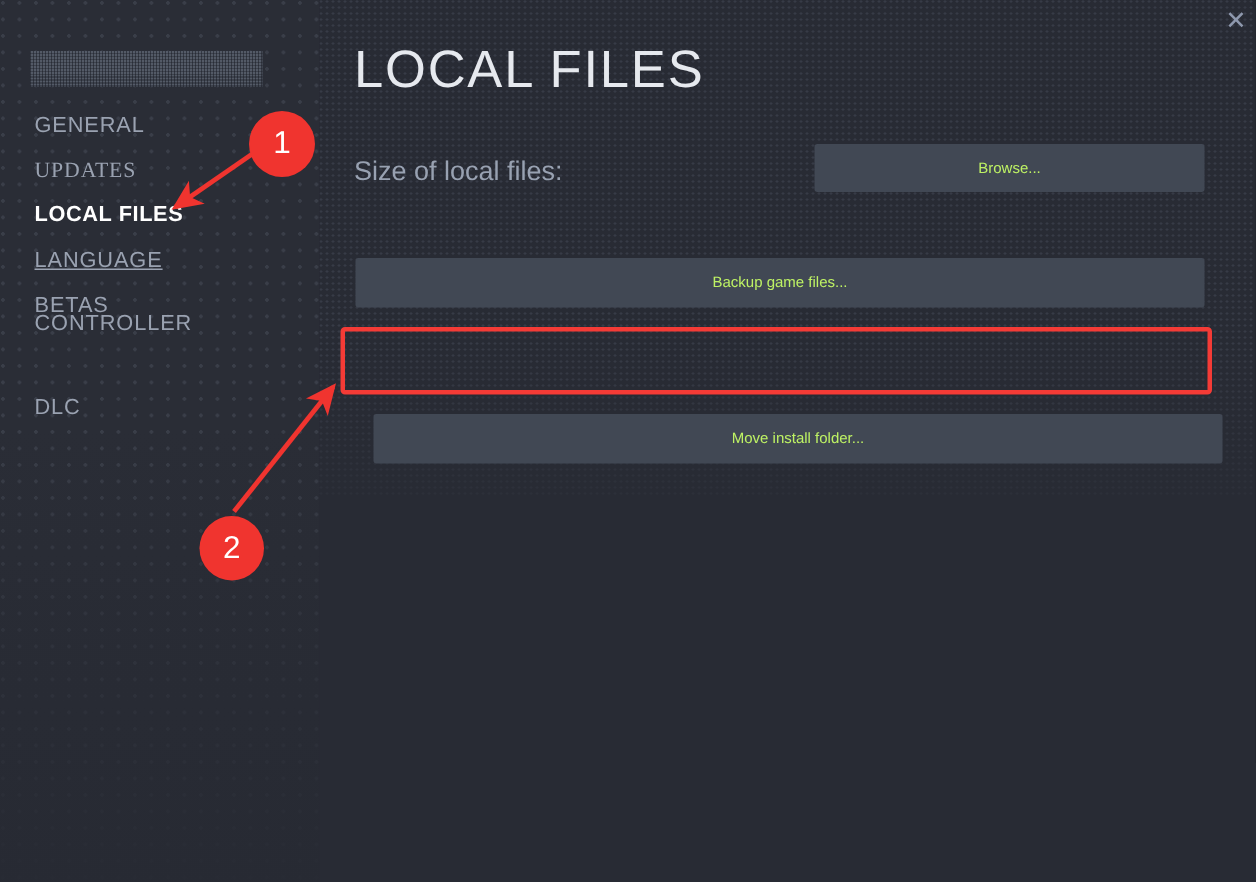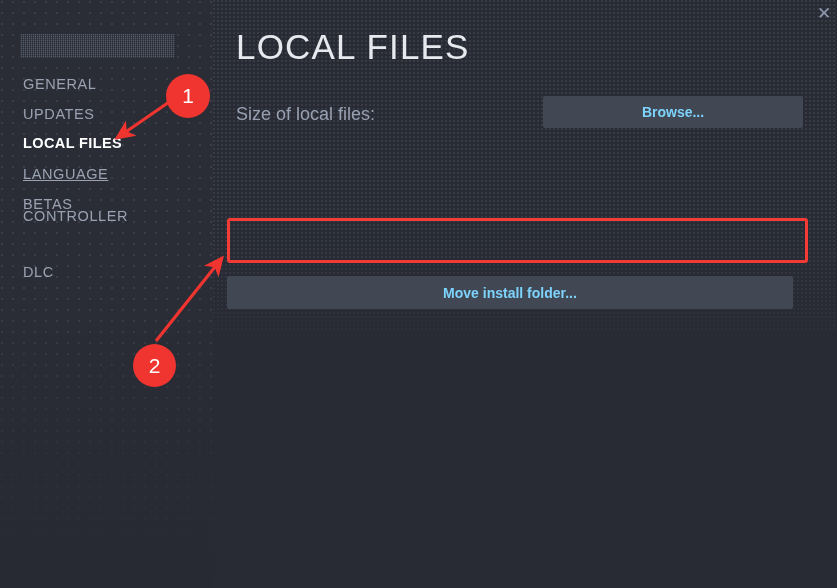--- a/index.html
+++ b/index.html
@@ -118,34 +118,33 @@
     font-size: 14px;
     color: #c7cdd8;
     white-space: nowrap;
   }
 
   .btn {
     position: absolute;
     background: #414854;
     border: none;
     border-radius: 2px;
-    color: #7dd3fc;
+    color: #bef264;
     font-family: "Liberation Sans", sans-serif;
-    font-size: 14px;
+    font-size: 10px;
     display: flex;
     align-items: center;
     justify-content: center;
     cursor: pointer;
     padding: 0;
-    font-weight: bold;
   }
   #btn-browse { left: 543px; top: 96px; width: 260px; height: 32px; }
   #btn-backup { left: 237px; top: 172px; width: 566px; height: 33px; }
   #btn-verify { left: 237px; top: 224px; width: 566px; height: 33px; }
-  #btn-move   { left: 227px; top: 276px; width: 566px; height: 33px; }
+  #btn-move   { left: 249px; top: 276px; width: 566px; height: 33px; }
 
   
   #highlight-box {
     position: absolute;
     left: 227px; top: 218px;
     width: 581px; height: 45px;
     border: 3px solid #f43b36;
     border-radius: 3px;
     box-sizing: border-box;
     pointer-events: none;
@@ -173,21 +172,21 @@
 </style>
 </head>
 <body>
 
 <div id="root">
 
   <div id="sidebar">
     <div id="title-redacted"></div>
 
     <div class="nav-item" style="top:76px;">GENERAL</div>
-    <div class="nav-item" style="top:106px;">UPDATES</div>
+    <div class="nav-item" style="top:106px;font-family:Liberation Serif, serif;">UPDATES</div>
     <div class="nav-item active" style="top:135px;">LOCAL FILES</div>
     <div class="nav-item" style="top:166px;text-decoration:underline;">LANGUAGE</div>
     <div class="nav-item" style="top:196px;">BETAS</div>
     <div class="nav-item" style="top:208px;">CONTROLLER</div>
     <div class="nav-item" style="top:264px;">DLC</div>
 
     <div id="sidebar-lower-fade"></div>
   </div>
 
   <div id="main">
@@ -196,20 +195,21 @@
   </div>
 
   <div id="close-btn">✕</div>
 
   <div id="page-title">LOCAL FILES</div>
 
   <div id="size-label">Size of local files:</div>
   <div id="size-value"></div>
 
   <button class="btn" id="btn-browse">Browse...</button>
+  <button class="btn" id="btn-backup">Backup game files...</button>
   <button class="btn" id="btn-move">Move install folder...</button>
 
   <div id="highlight-box"></div>
 
   <svg id="arrows" viewBox="0 0 837 588">
     <defs>
       <marker id="ah" markerWidth="7" markerHeight="7" refX="5.4" refY="3.2" orient="auto">
         <path d="M0,0.3 L6.4,3.2 L0,6.1 L1.7,3.2 Z" fill="#f0342f"></path>
       </marker>
     </defs>

